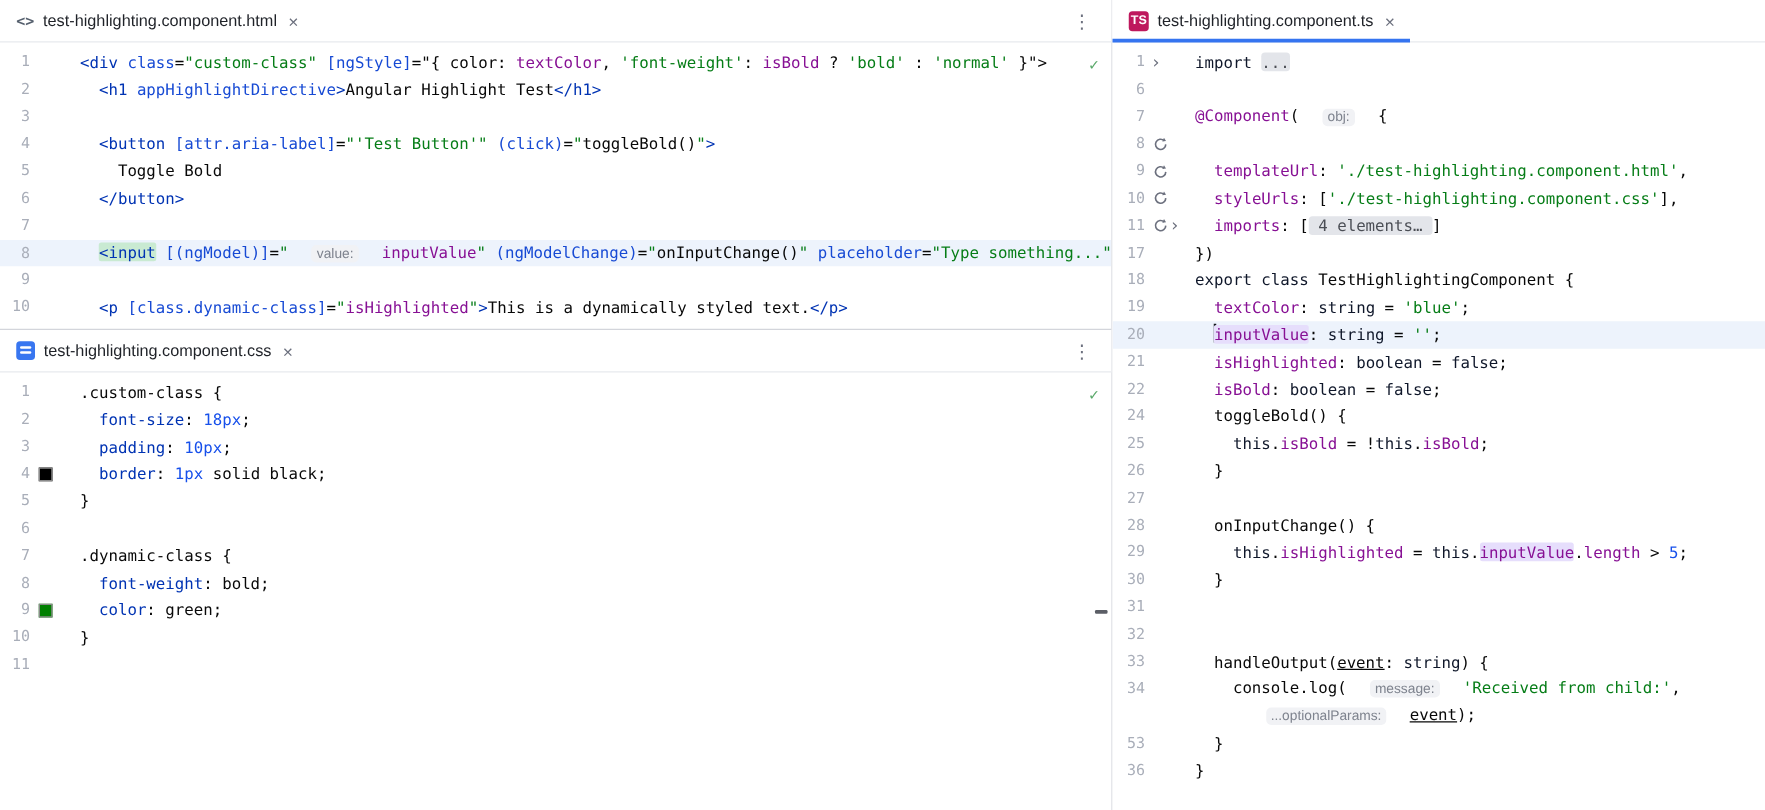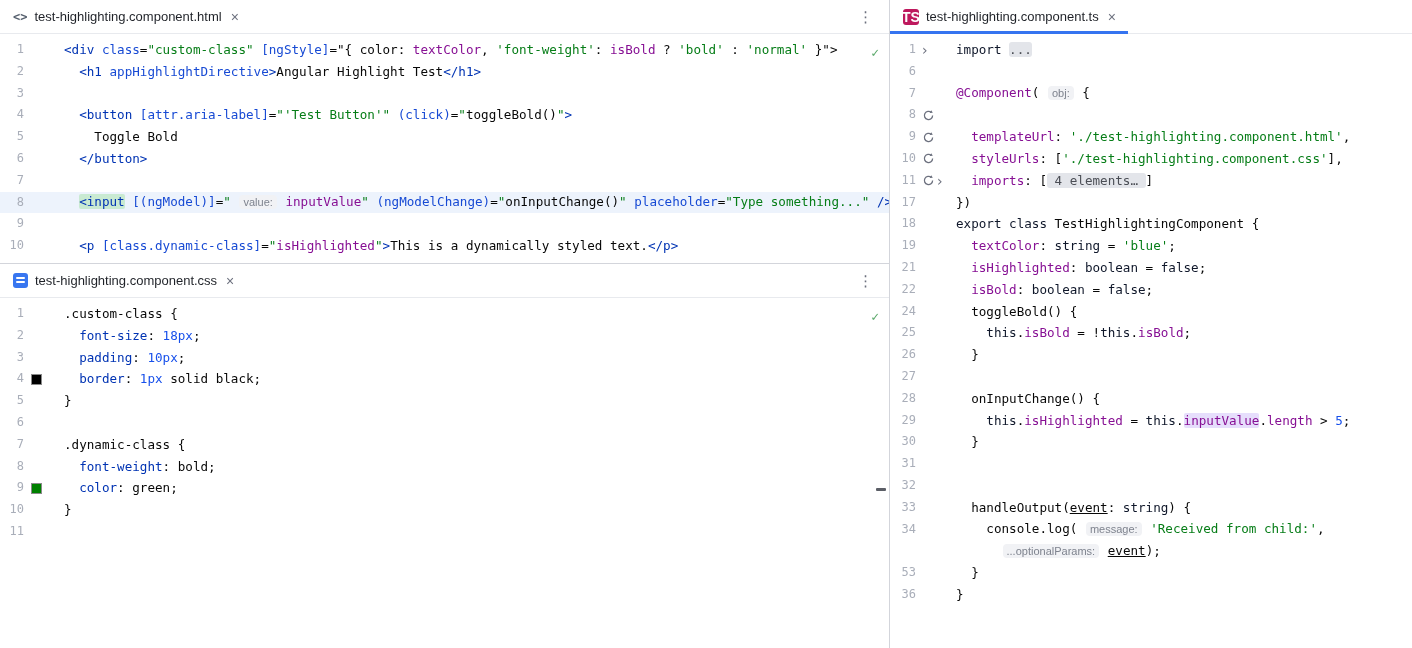--- a/index.html
+++ b/index.html
@@ -19,21 +19,21 @@
   .tab-label{font-size:13px;color:#1f2228;white-space:nowrap}
   .close{color:#6c707e;font-size:14px;line-height:1;padding:0 2px;cursor:pointer}
   .kebab{margin-left:auto;align-self:center;color:#6c707e;font-size:15px;padding:0 15px;cursor:pointer;letter-spacing:1px}
   .underline{position:absolute;left:0;right:0;bottom:-1px;height:3px;background:#3574f0}
 
   
   .fico{flex:none;display:flex;align-items:center;justify-content:center}
   .fico-html{font-family:"DejaVu Sans Mono","Liberation Mono",monospace;font-size:12px;font-weight:bold;color:#56606e}
   .fico-css{width:15px;height:15px;border-radius:3px;background:#3876f0;position:relative}
   .fico-css::before{content:"";position:absolute;left:3px;right:3px;top:4px;height:2px;background:#fff;box-shadow:0 4px 0 #fff;border-radius:1px}
-  .fico-ts{width:16px;height:16px;border-radius:3px;background:#be185d;color:#fff;font-size:14px;font-weight:bold}
+  .fico-ts{width:16px;height:16px;border-radius:3px;background:#be185d;color:#fff;font-size:10px;font-weight:bold}
 
   
   .editor{flex:1;position:relative;overflow:hidden;padding-top:5px;
     font-family:"DejaVu Sans Mono","Liberation Mono",monospace;font-size:12.6px;line-height:21.8px}
   .line{display:flex;align-items:center;height:21.8px}
   .line.current{background:#edf3fc}
   .gutter{flex:none;display:inline-flex;align-items:center}
   .ln{display:inline-block;width:24px;text-align:right;color:#a9aeb9;font-size:12px}
   .pane-ts .ln{width:26px}
   .badges{display:inline-flex;align-items:center;gap:2px;width:32px;padding-left:7px}
@@ -50,21 +50,21 @@
   .t-kw{color:#0f172a}
   .t-attr{color:#174ad4}
   .t-str{color:#067d17}
   .t-num{color:#1750eb}
   .t-fld{color:#871094}
   .t-dec{color:#871094}
   .t-ul{color:#080808;text-decoration:underline}
   .t-fold{background:#e3e5ea;color:#4b4e55;border-radius:3px}
   .t-fldhl{color:#871094;background:#e6defc;border-radius:2px}
   .t-taghl{color:#0033b3;background:#c9ead2;border-radius:2px}
-  .t-hint{font-family:"Liberation Sans",sans-serif;font-size:11px;color:#7e838e;background:#f1f2f5;border-radius:4px;padding:1px 4px;margin:0 1px}
+  .t-hint{font-family:"Liberation Sans",sans-serif;font-size:11px;color:#7e838e;background:#f1f2f5;border-radius:4px;padding:1px 4px;margin:0 11px}
   .caret{display:inline-block;width:1.6px;height:15px;background:#15181d;vertical-align:-2px;margin-right:-1.6px}
 
   
   .check{position:absolute;top:8px;right:10px;color:#59a869;font-size:13px;font-weight:bold;cursor:pointer}
   .stripe-mark{position:absolute;right:3px;top:190px;width:10px;height:3px;border-radius:1px;background:#5b5e66}
 </style>
 </head>
 <body>
 
 <div class="ide">
@@ -357,20 +357,27 @@
             </span>
             <span class="code"><span class="t-kw">export</span><span class="t-p"> </span><span class="t-kw">class</span><span class="t-p"> TestHighlightingComponent {</span></span>
           </div>
           <div class="line">
             <span class="gutter">
               <span class="ln">19</span>
               <span class="badges"></span>
             </span>
             <span class="code"><span class="t-p">  </span><span class="t-fld">textColor</span><span class="t-p">: </span><span class="t-kw">string</span><span class="t-p"> = </span><span class="t-str">'blue'</span><span class="t-p">;</span></span>
           </div>
+          <div class="line current">
+            <span class="gutter">
+              <span class="ln">20</span>
+              <span class="badges"></span>
+            </span>
+            <span class="code"><span class="t-p">  </span><span class="caret"></span><span class="t-fldhl">inputValue</span><span class="t-p">: </span><span class="t-kw">string</span><span class="t-p"> = </span><span class="t-str">''</span><span class="t-p">;</span></span>
+          </div>
           <div class="line">
             <span class="gutter">
               <span class="ln">21</span>
               <span class="badges"></span>
             </span>
             <span class="code"><span class="t-p">  </span><span class="t-fld">isHighlighted</span><span class="t-p">: </span><span class="t-kw">boolean</span><span class="t-p"> = </span><span class="t-kw">false</span><span class="t-p">;</span></span>
           </div>
           <div class="line">
             <span class="gutter">
               <span class="ln">22</span>

